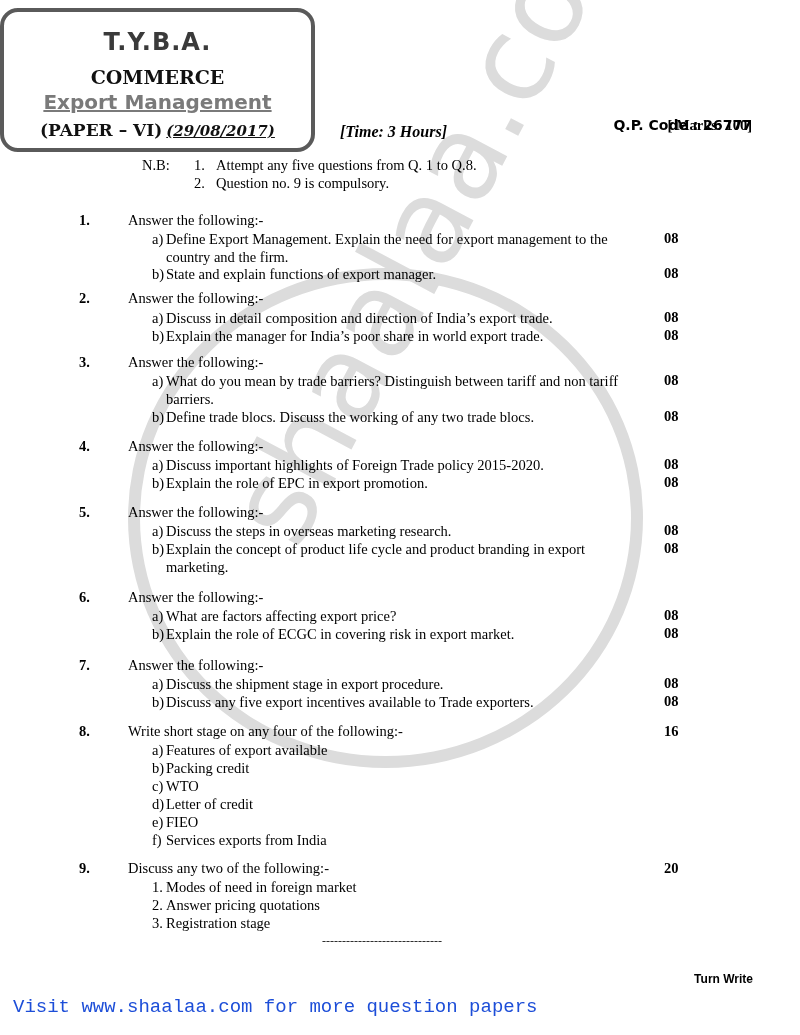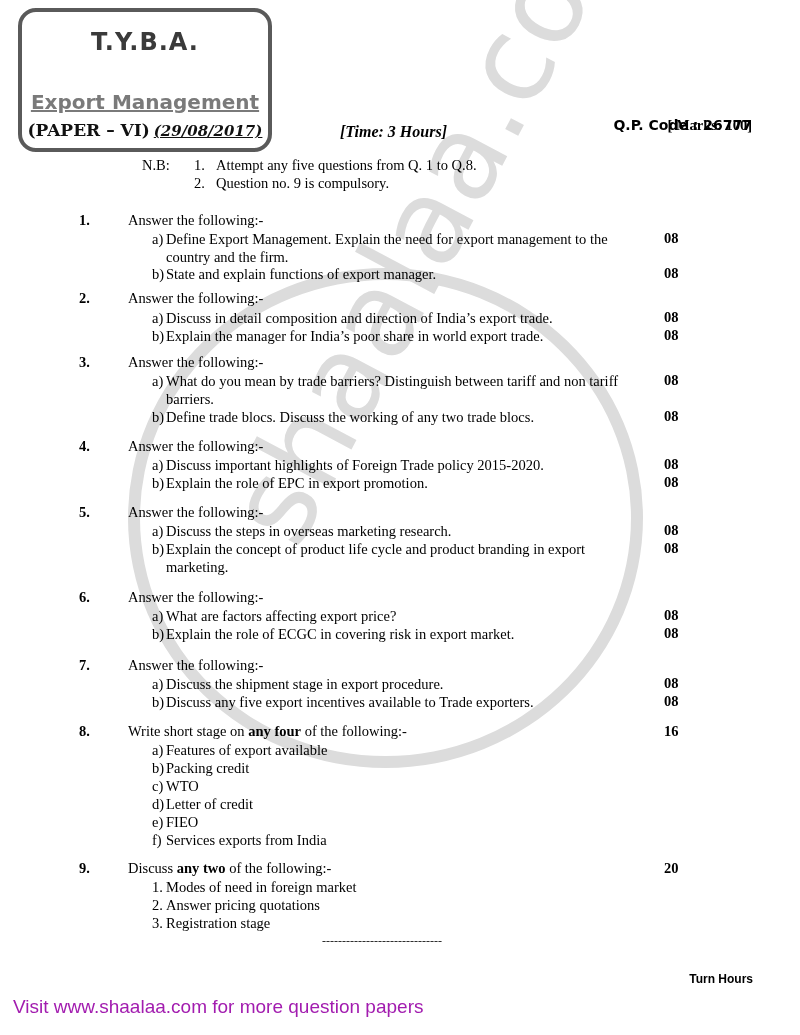--- a/index.html
+++ b/index.html
@@ -1,19 +1,19 @@
 <!DOCTYPE html>
 <html><head>
 <meta charset="utf-8">
 <style>
   html, body { margin: 0; padding: 0; background: #ffffff; }
   body { width: 800px; height: 1035px; position: relative; overflow: hidden; color: #000; font-family: "Liberation Serif", serif; }
 
   .header-box {
-    position: absolute; left: 18px; top: 8px; width: 254px; height: 144px;
+    position: absolute; left: 0; top: 8px; width: 315px; height: 144px;
     border: 4px solid #5a5a5a; border-radius: 18px; box-sizing: border-box;
     text-align: center;
   }
   .hb-tyba { position: absolute; left: 0; right: 0; top: 16px; font-family: "DejaVu Sans", sans-serif; font-weight: bold; font-size: 24px; color: #3a3a3a; letter-spacing: 1px; }
   .hb-commerce { position: absolute; left: 0; right: 0; top: 54px; font-family: "DejaVu Serif", serif; font-weight: bold; font-size: 19px; color: #111; }
   .hb-subject { position: absolute; left: 0; right: 0; top: 78px; font-family: "DejaVu Sans", sans-serif; font-weight: bold; font-size: 20px; color: #7a7a7a; text-decoration: underline; }
   .hb-paper { position: absolute; left: 0; right: 0; top: 108px; font-family: "DejaVu Serif", serif; font-weight: bold; font-size: 17px; color: #111; }
   .hb-paper .date { font-style: italic; font-size: 15px; text-decoration: underline; margin-left: 4px; }
 
   .qp-code { position: absolute; right: 48px; top: 72px; font-family: "DejaVu Sans", sans-serif; font-weight: bold; font-size: 14px; margin-top: 45px; }
@@ -24,38 +24,39 @@
   .nb .nb-label { position: absolute; left: 0; top: 0; }
   .nb .nb-item { position: absolute; left: 52px; white-space: nowrap; }
   .nb .nb-item .n { display: inline-block; width: 22px; }
 
   .watermark { position: absolute; left: 128px; top: 268px; width: 515px; height: 500px; border: 12px solid #dcdcdc; border-radius: 50%; box-sizing: border-box; pointer-events: none; }
   .watermark-text { position: absolute; left: 200px; top: 500px; font-family: "DejaVu Sans", sans-serif; font-size: 118px; color: #dcdcdc; transform: rotate(-62deg); transform-origin: left top; white-space: nowrap; pointer-events: none; }
 
   .questions { position: absolute; left: 0; top: 0; width: 800px; font-size: 14.5px; }
   .q-num { position: absolute; left: 79px; font-weight: bold; }
   .q-stem { position: absolute; left: 128px; white-space: nowrap; }
-  .q-stem b { font-weight: bold; }
+  .q-stem b { font-weight: normal; }
   .sub { position: absolute; left: 152px; width: 490px; line-height: 18px; }
   .sub .lbl { position: absolute; left: 0; top: 0; }
   .sub .txt { display: block; margin-left: 14px; }
   .mk { position: absolute; left: 664px; font-weight: bold; }
 
   .divider { position: absolute; left: 322px; top: 934px; font-size: 12px; letter-spacing: 0px; color: #222; }
   .turn-over { position: absolute; right: 47px; top: 972px; font-family: "Liberation Sans", sans-serif; font-weight: bold; font-size: 12px; }
-  .footer { position: absolute; left: 13px; top: 996px; font-family: Liberation Sans, sans-serif; font-size: 19px; color: #a21caf; }
+  .footer { position: absolute; left: 13px; top: 996px; font-family: Liberation Mono, monospace; font-size: 19px; color: #1d4ed8; }
 </style>
 </head>
 <body>
 
 <div class="watermark"></div>
 <div class="watermark-text">shaalaa.com</div>
 
 <div class="header-box">
   <div class="hb-tyba">T.Y.B.A.</div>
+  <div class="hb-commerce">COMMERCE</div>
   <div class="hb-subject">Export Management</div>
   <div class="hb-paper"><span>(PAPER – VI)</span><span class="date">(29/08/2017)</span></div>
 </div>
 
 <div class="qp-code">Q.P. Code : 26777</div>
 <div class="time">[Time: 3 Hours]</div>
 <div class="marks">[ Marks: 100]</div>
 
 <div class="nb">
   <span class="nb-label">N.B:</span>
@@ -213,14 +214,14 @@
         <span class="txt">Answer pricing quotations</span>
       </div>
     <div class="sub" style="top:914px">
         <span class="lbl">3.</span>
         <span class="txt">Registration stage</span>
       </div>
   </div>
 </div>
 
 <div class="divider">------------------------------</div>
-<div class="turn-over">Turn Hours</div>
+<div class="turn-over">Turn Write</div>
 <div class="footer">Visit www.shaalaa.com for more question papers</div>
 
 </body></html>

